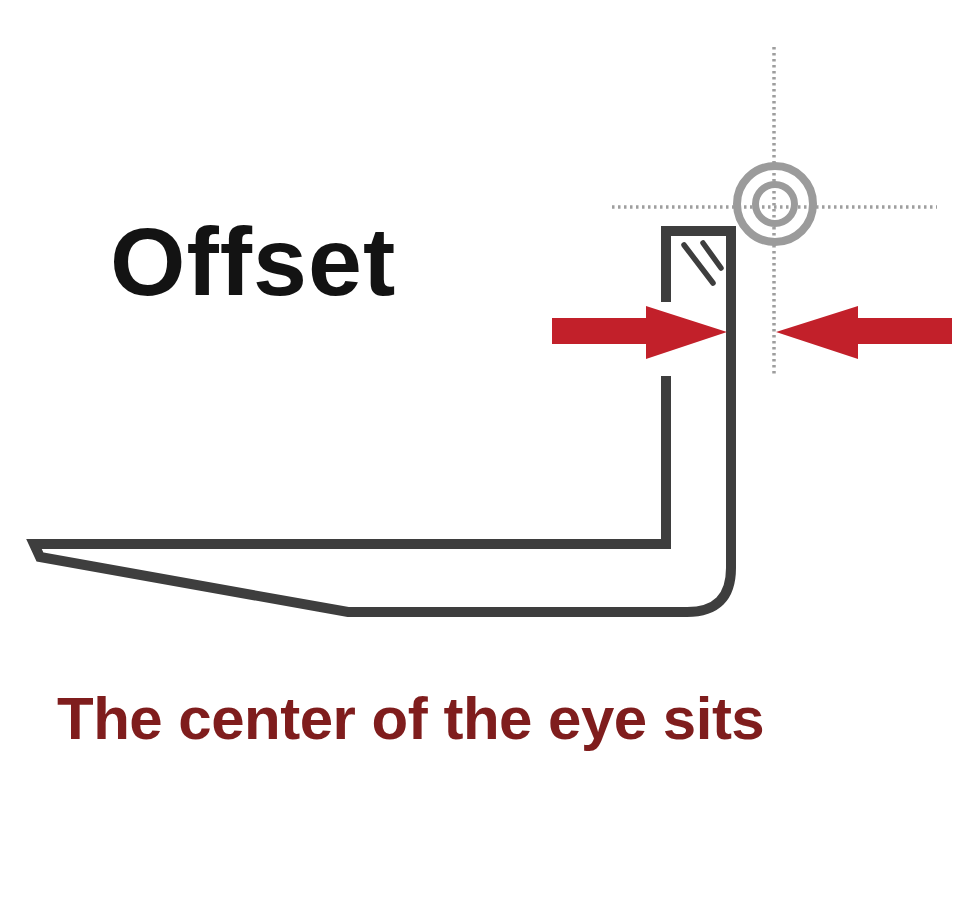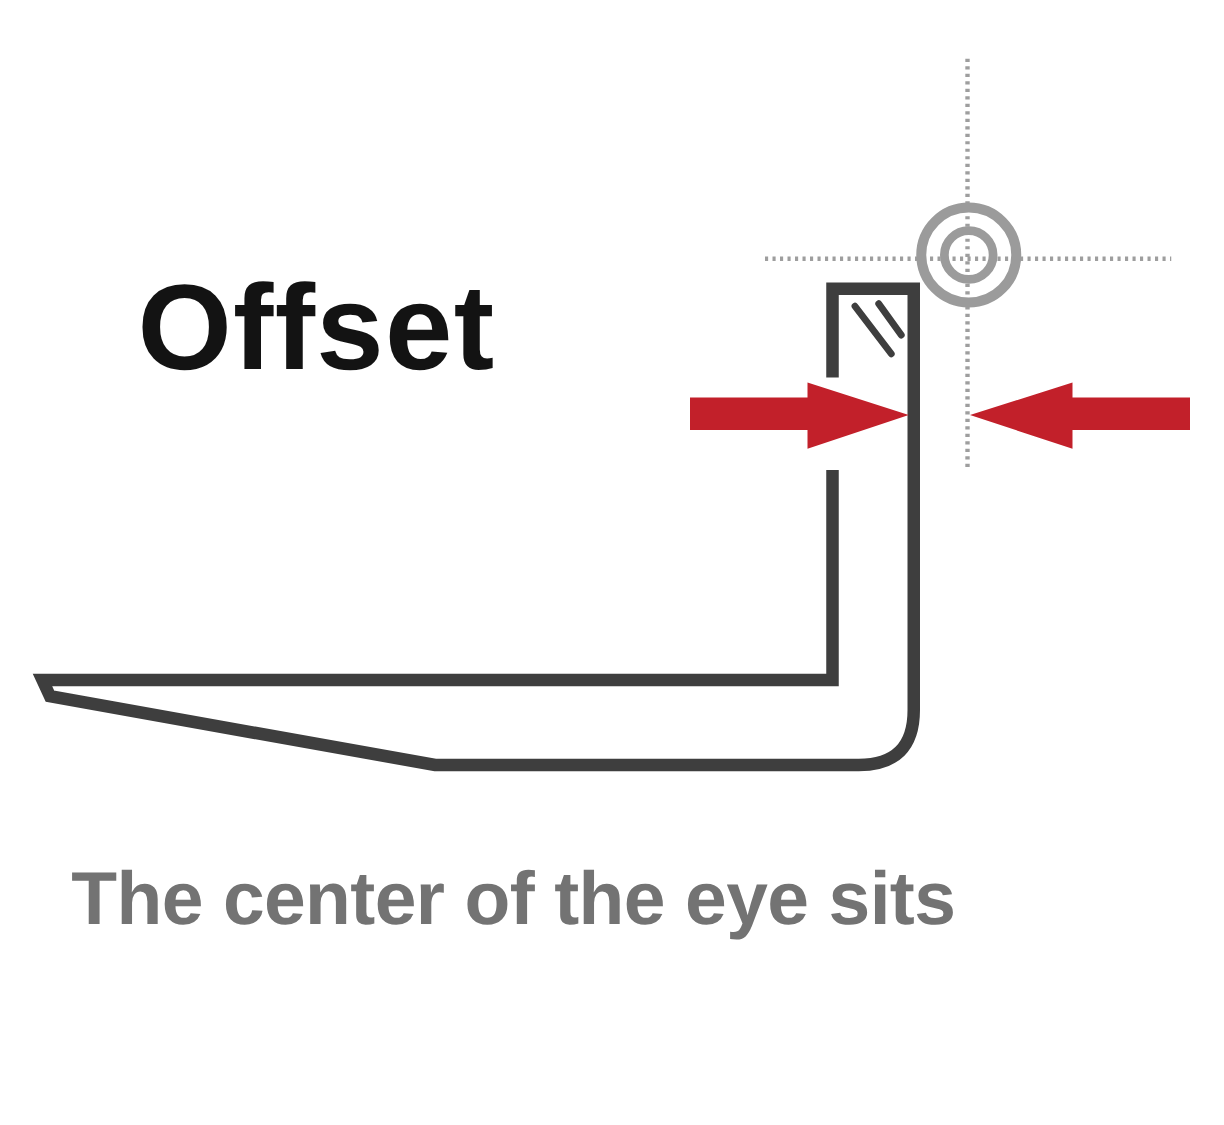--- a/index.html
+++ b/index.html
@@ -66,17 +66,17 @@
 
     <g stroke-width="5.5" stroke-linecap="round" fill="none" stroke="#3E3E3E">
       <line x1="684" y1="245" x2="713" y2="283"></line>
       <line x1="703" y1="243" x2="721" y2="268"></line>
     </g>
 
     <polygon points="552,318 646,318 646,306 727,332 646,359 646,344 552,344" fill="#C2202A"></polygon>
     <polygon points="952,318 858,318 858,306 776,332 858,359 858,344 952,344" fill="#C2202A"></polygon>
   </svg>
 
-  <div class="caption" style="color: #737373;">
+  <div class="caption" style="color: #7f1d1d;">
     <div>The center of the eye sits</div>
   </div>
 
 </div>
 
 </body></html>

